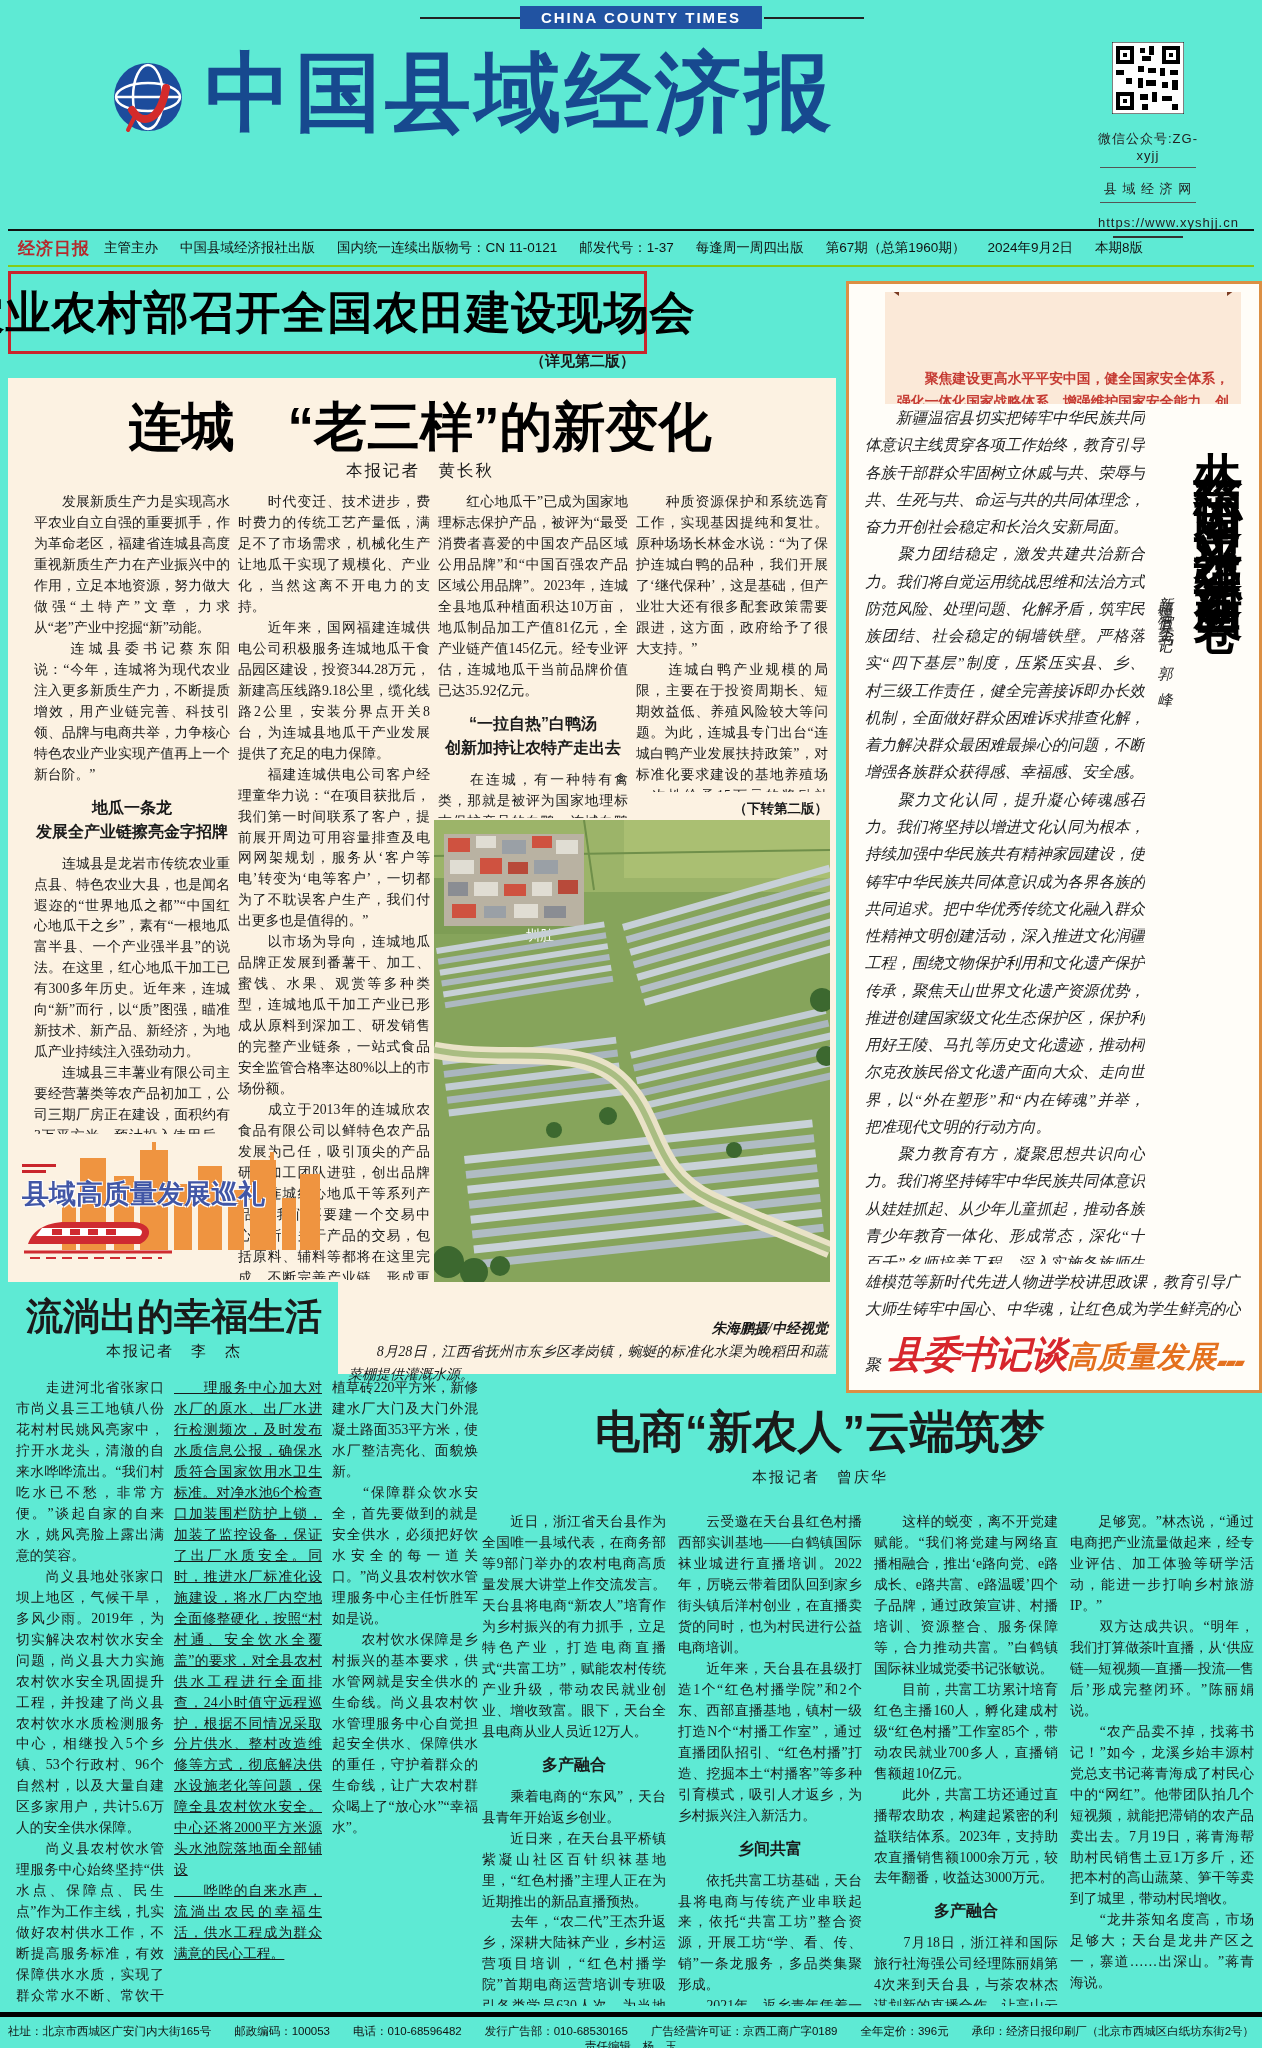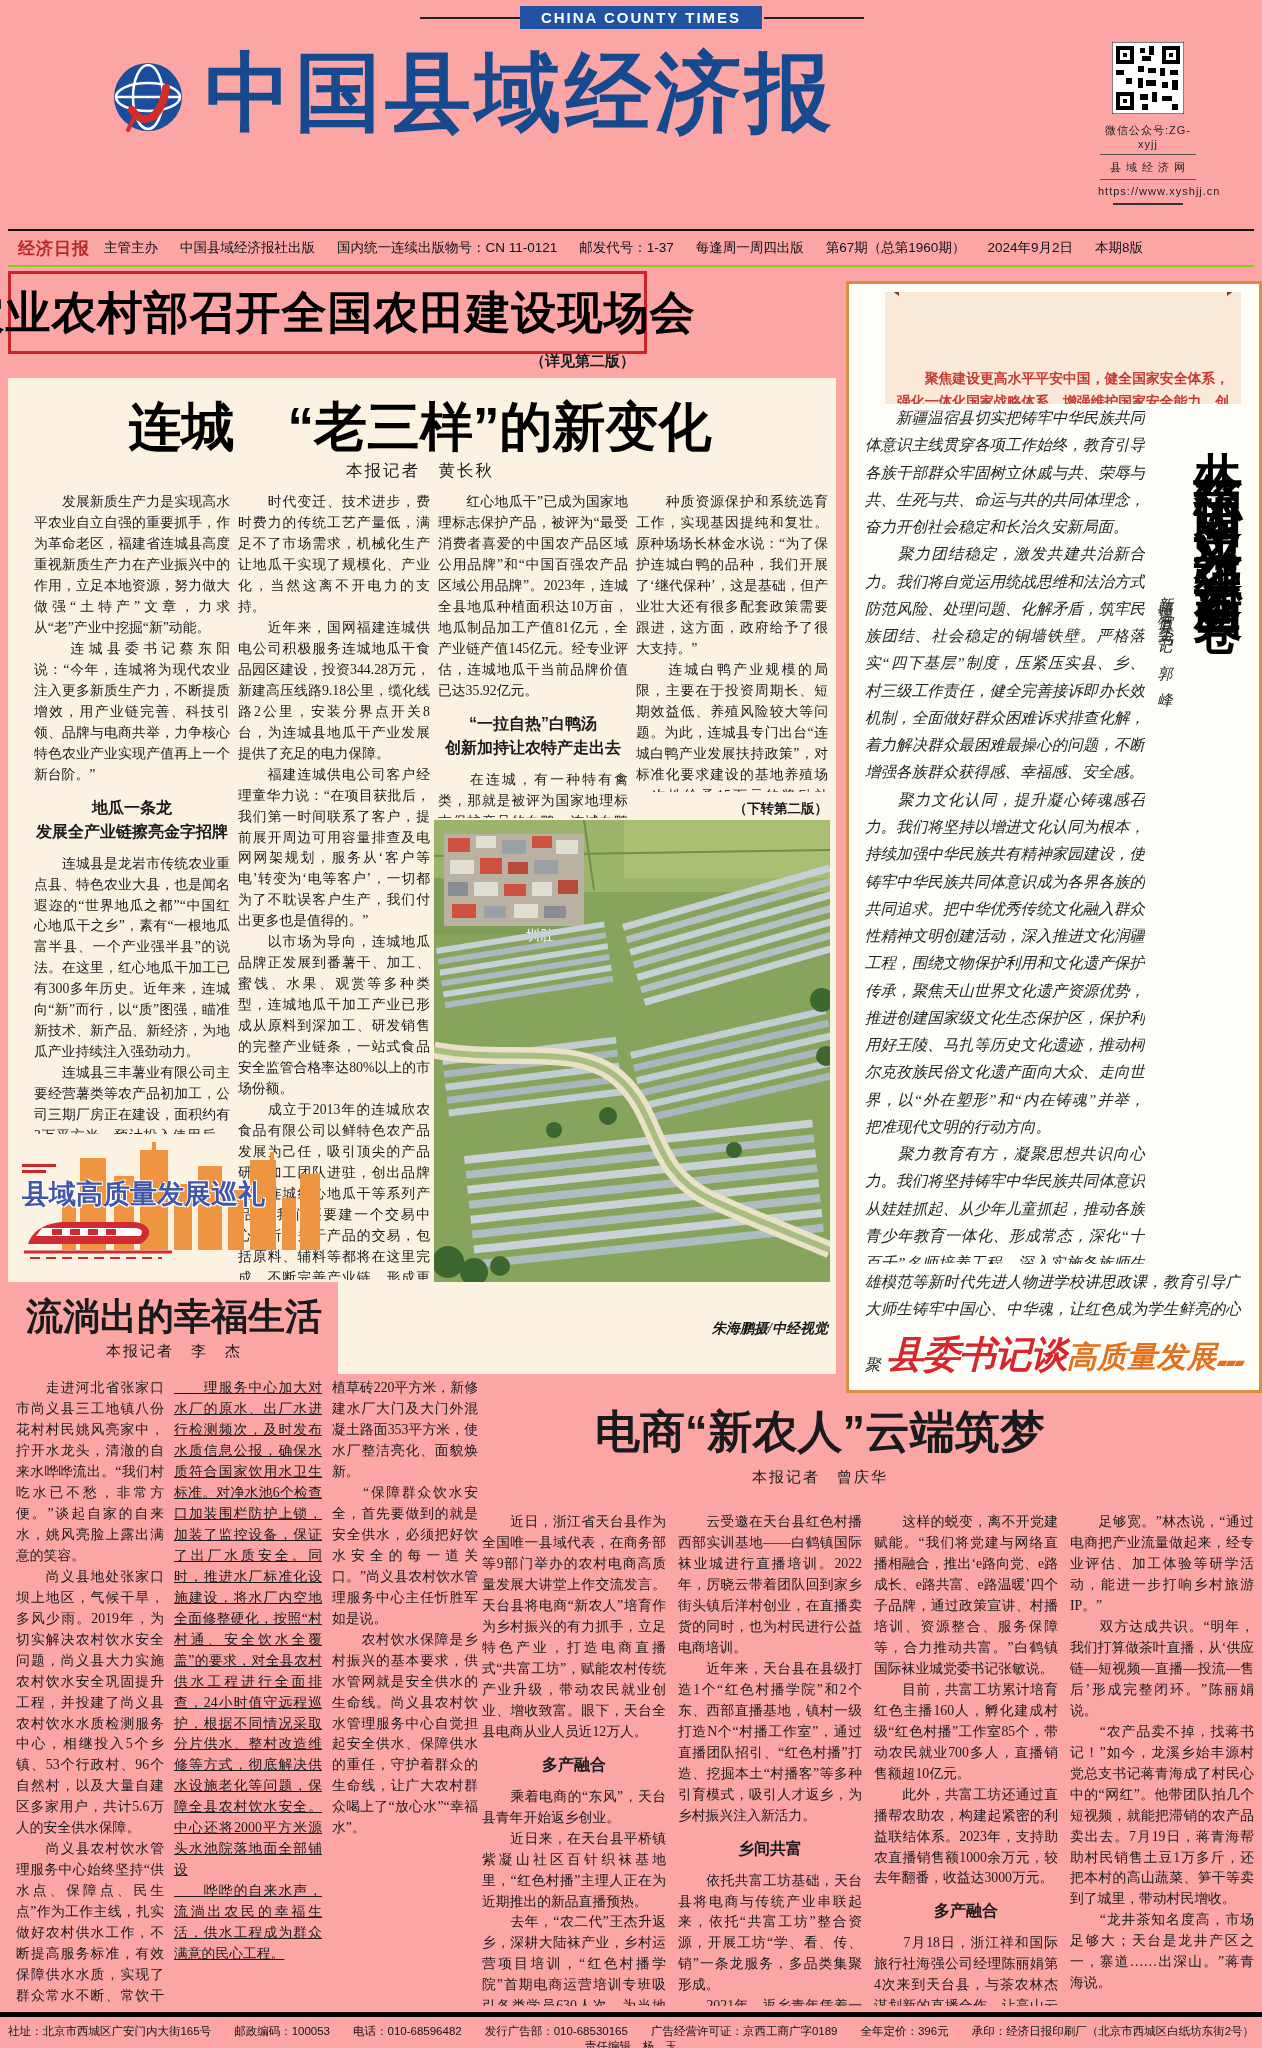--- a/index.html
+++ b/index.html
@@ -1,28 +1,28 @@
 <!DOCTYPE html>
 <html><head>
 <meta charset="utf-8">
 <style>
   html,body{margin:0;padding:0;background:#e8e8e8;}
-  #page{position:relative;width:1262px;height:2048px;background:#fca5a5;margin:0 auto;overflow:hidden;
+  #page{position:relative;width:1262px;height:2048px;background:#5eead4;margin:0 auto;overflow:hidden;
         font-family:"Liberation Serif","DejaVu Serif",serif;color:#1a1a1a;}
   .abs{position:absolute;}
   
   .bannerline{position:absolute;height:2px;background:#222;}
   .bannerbox{position:absolute;background:#2153a2;color:#fff;text-align:center;
              font-family:"Liberation Sans","DejaVu Sans",sans-serif;font-weight:bold;
              font-size:15px;letter-spacing:2px;line-height:23px;}
   
   .mast-title{font-family:"Liberation Serif","DejaVu Serif",serif;font-weight:900;color:#17498f;
               font-size:86px;letter-spacing:4px;white-space:nowrap;line-height:1.05;}
   .qrblock{font-family:"Liberation Sans","DejaVu Sans",sans-serif;text-align:center;}
-  .qrblock .t{font-size:11px;letter-spacing:1px;color:#222;margin-top:5px;}
+  .qrblock .t{font-size:13px;letter-spacing:1px;color:#222;margin-top:12px;}
   .qrblock hr{border:none;border-top:1px solid #555;margin:4px 2px;}
   .qrblock .thick{border-top:2.5px solid #333;width:70%;margin:6px auto 0;}
   
   .infobar{border-top:2px solid #111;border-bottom:2px solid #84cc16;display:flex;align-items:center;
            font-size:13.5px;font-family:"Liberation Sans","DejaVu Sans",sans-serif;color:#111;}
   .infobar .logo{color:#b5292c;font-weight:900;font-size:17px;font-family:"Liberation Serif",serif;
                  margin:0 14px 0 10px;letter-spacing:1px;}
   .infobar span{margin-right:22px;white-space:nowrap;}
   
   .headline-box{border:3.5px solid #c9252c;display:flex;align-items:center;justify-content:center;}
@@ -305,20 +305,21 @@
           <circle cx="392" cy="236" r="10"></circle>
           <circle cx="174" cy="296" r="9"></circle>
         <circle cx="120" cy="310" r="8"></circle>
           <circle cx="300" cy="330" r="8"></circle>
       </g>
     </svg>
   </div>
 
   <div class="caption abs" style="left:348px;top:1294px;width:480px;">
     <span class="credit">朱海鹏摄/中经视觉</span>
+    <span>　　8月28日，江西省抚州市东乡区孝岗镇，蜿蜒的标准化水渠为晚稻田和蔬菜棚提供灌溉水源。</span>
   </div>
 
   <div class="rightbox abs" style="left:846px;top:281px;width:410px;height:1106px;">
     <div class="quotebox abs" style="left:36px;top:8px;width:332px;height:96px;overflow:hidden;">
       <span class="fold l"></span>
       <span class="fold r"></span>
       <span>　　聚焦建设更高水平平安中国，健全国家安全体系，强化一体化国家战略体系，增强维护国家安全能力，创新社会治理体制机制和手段，有效构建新安全格局。
 　　——《中共中央关于进一步全面深化改革、推进中国式现代化的决定》</span>
     </div>
     <div class="kai abs" style="left:16px;top:120px;width:280px;height:860px;">　　新疆温宿县切实把铸牢中华民族共同体意识主线贯穿各项工作始终，教育引导各族干部群众牢固树立休戚与共、荣辱与共、生死与共、命运与共的共同体理念，奋力开创社会稳定和长治久安新局面。

